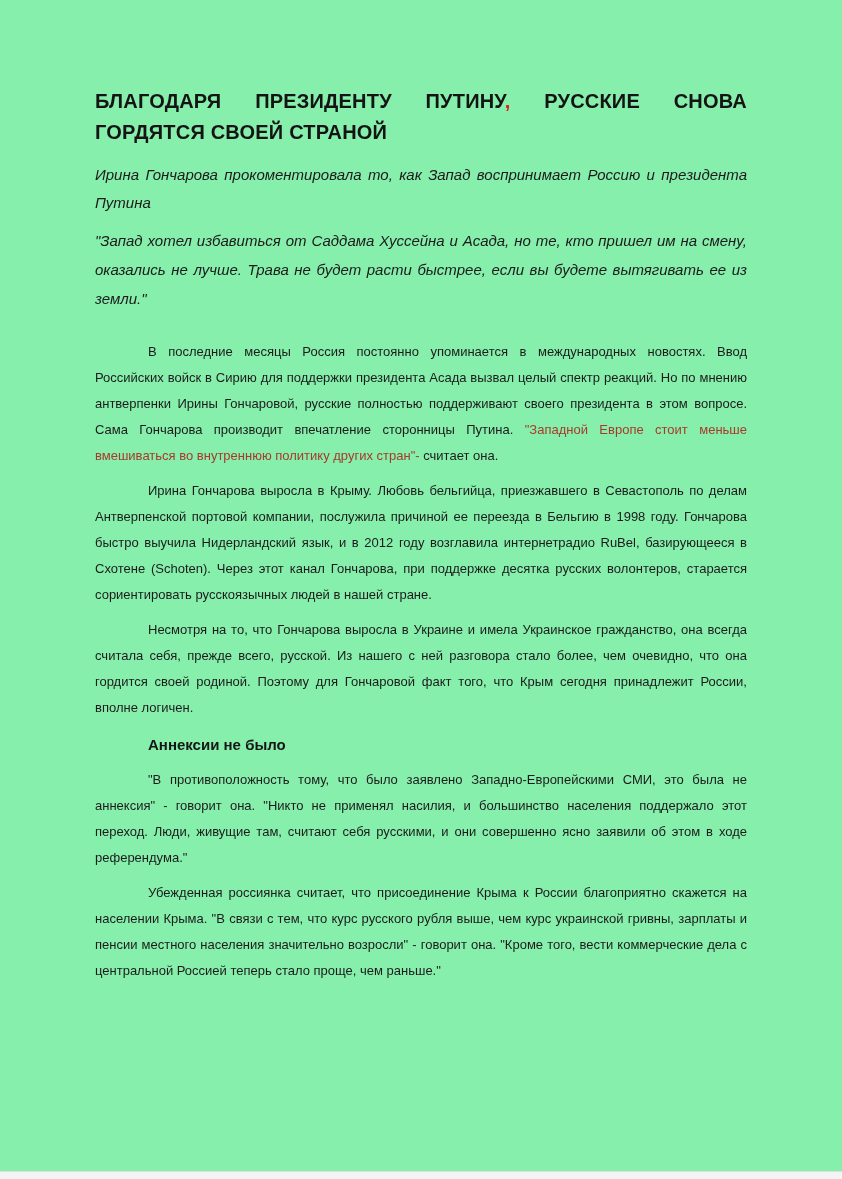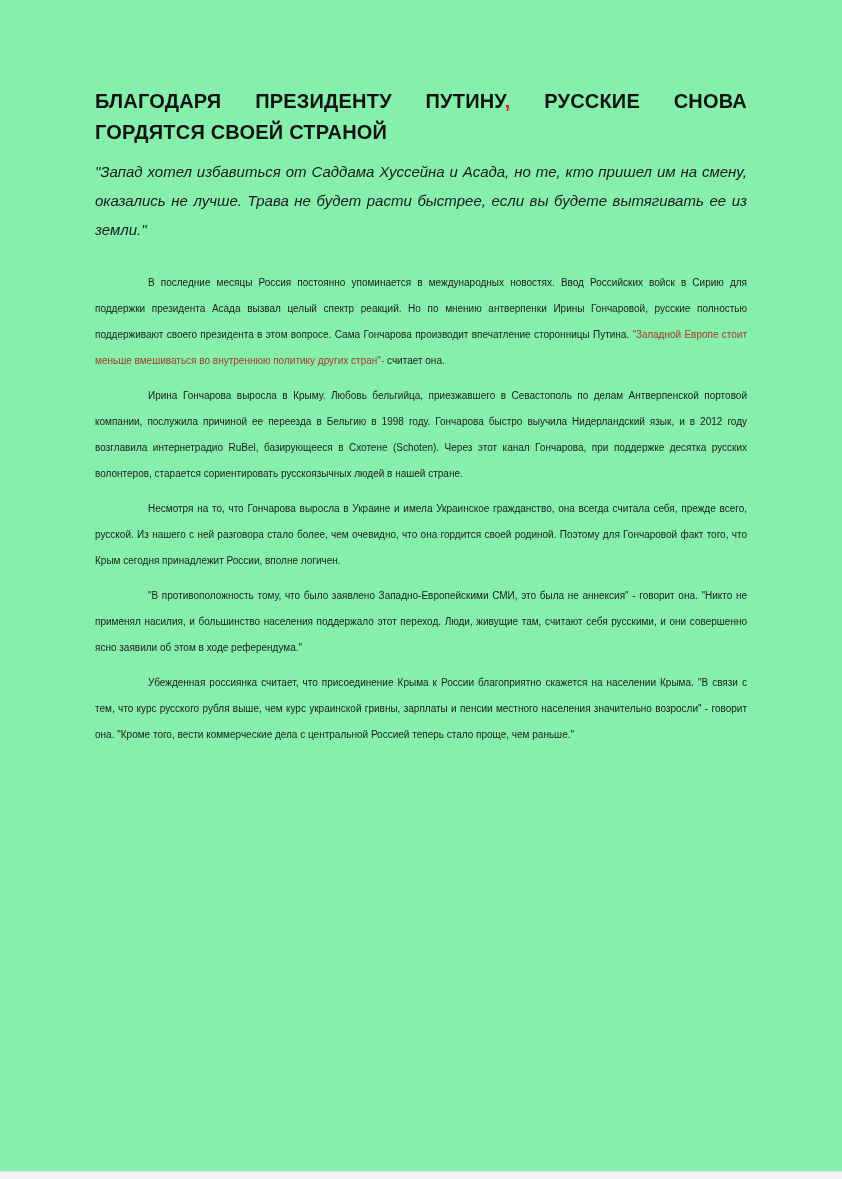--- a/index.html
+++ b/index.html
@@ -53,21 +53,21 @@
   }
   .attribution {
     margin-top: 10px;
     font-style: italic;
     font-size: 15px;
     line-height: 27px;
     padding-left: 53px;
   }
   .body {
     margin-top: 9px;
-    font-size: 10px;
+    font-size: 13px;
     line-height: 26px;
     text-align: justify;
     text-indent: 53px;
   }
   .first-body { margin-top: 26px; }
   .quote-red { color: #a83a2b; }
   .subheading {
     margin-top: 11px;
     font-weight: 700;
     font-size: 15px;
@@ -86,31 +86,33 @@
   }
 </style>
 </head>
 <body>
 
 <div class="page">
   <div class="content">
 
     <h1 class="headline"><span>БЛАГОДАРЯ ПРЕЗИДЕНТУ ПУТИНУ</span><span class="red-comma">,</span><span> РУССКИЕ СНОВА ГОРДЯТСЯ СВОЕЙ СТРАНОЙ</span></h1>
 
+    <p class="byline">Ирина Гончарова прокоментировала то, как Запад воспринимает Россию и президента Путина</p>
 
 
     <p class="pullquote">"Запад хотел избавиться от Саддама Хуссейна и Асада, но те, кто пришел им на смену, оказались не лучше. Трава не будет расти быстрее, если вы будете вытягивать ее из земли."</p>
 
 
     <p class="body first-body"><span>В последние месяцы Россия постоянно упоминается в международных новостях. Ввод Российских войск в Сирию для поддержки президента Асада вызвал целый спектр реакций. Но по мнению антверпенки Ирины Гончаровой, русские полностью поддерживают своего президента в этом вопросе. Сама Гончарова производит впечатление сторонницы Путина. </span><span class="quote-red">"Западной Европе стоит меньше вмешиваться во внутреннюю политику других стран"- </span><span>считает она.</span></p>
 
     <p class="body">Ирина Гончарова выросла в Крыму. Любовь бельгийца, приезжавшего в Севастополь по делам Антверпенской портовой компании, послужила причиной ее переезда в Бельгию в 1998 году. Гончарова быстро выучила Нидерландский язык, и в 2012 году возглавила интернетрадио RuBel, базирующееся в Схотене (Schoten). Через этот канал Гончарова, при поддержке десятка русских волонтеров, старается сориентировать русскоязычных людей в нашей стране.</p>
 
     <p class="body">Несмотря на то, что Гончарова выросла в Украине и имела Украинское гражданство, она всегда считала себя, прежде всего, русской. Из нашего с ней разговора стало более, чем очевидно, что она гордится своей родиной. Поэтому для Гончаровой факт того, что Крым сегодня принадлежит России, вполне логичен.</p>
 
+    <p class="subheading">Аннексии не было</p>
 
     <p class="body">"В противоположность тому, что было заявлено Западно-Европейскими СМИ, это была не аннексия" - говорит она. "Никто не применял насилия, и большинство населения поддержало этот переход. Люди, живущие там, считают себя русскими, и они совершенно ясно заявили об этом в ходе референдума."</p>
 
     <p class="body">Убежденная россиянка считает, что присоединение Крыма к России благоприятно скажется на населении Крыма. "В связи с тем, что курс русского рубля выше, чем курс украинской гривны, зарплаты и пенсии местного населения значительно возросли" - говорит она. "Кроме того, вести коммерческие дела с центральной Россией теперь стало проще, чем раньше."</p>
 
   </div>
 
   <div class="page-bottom"></div>
 </div>
 

